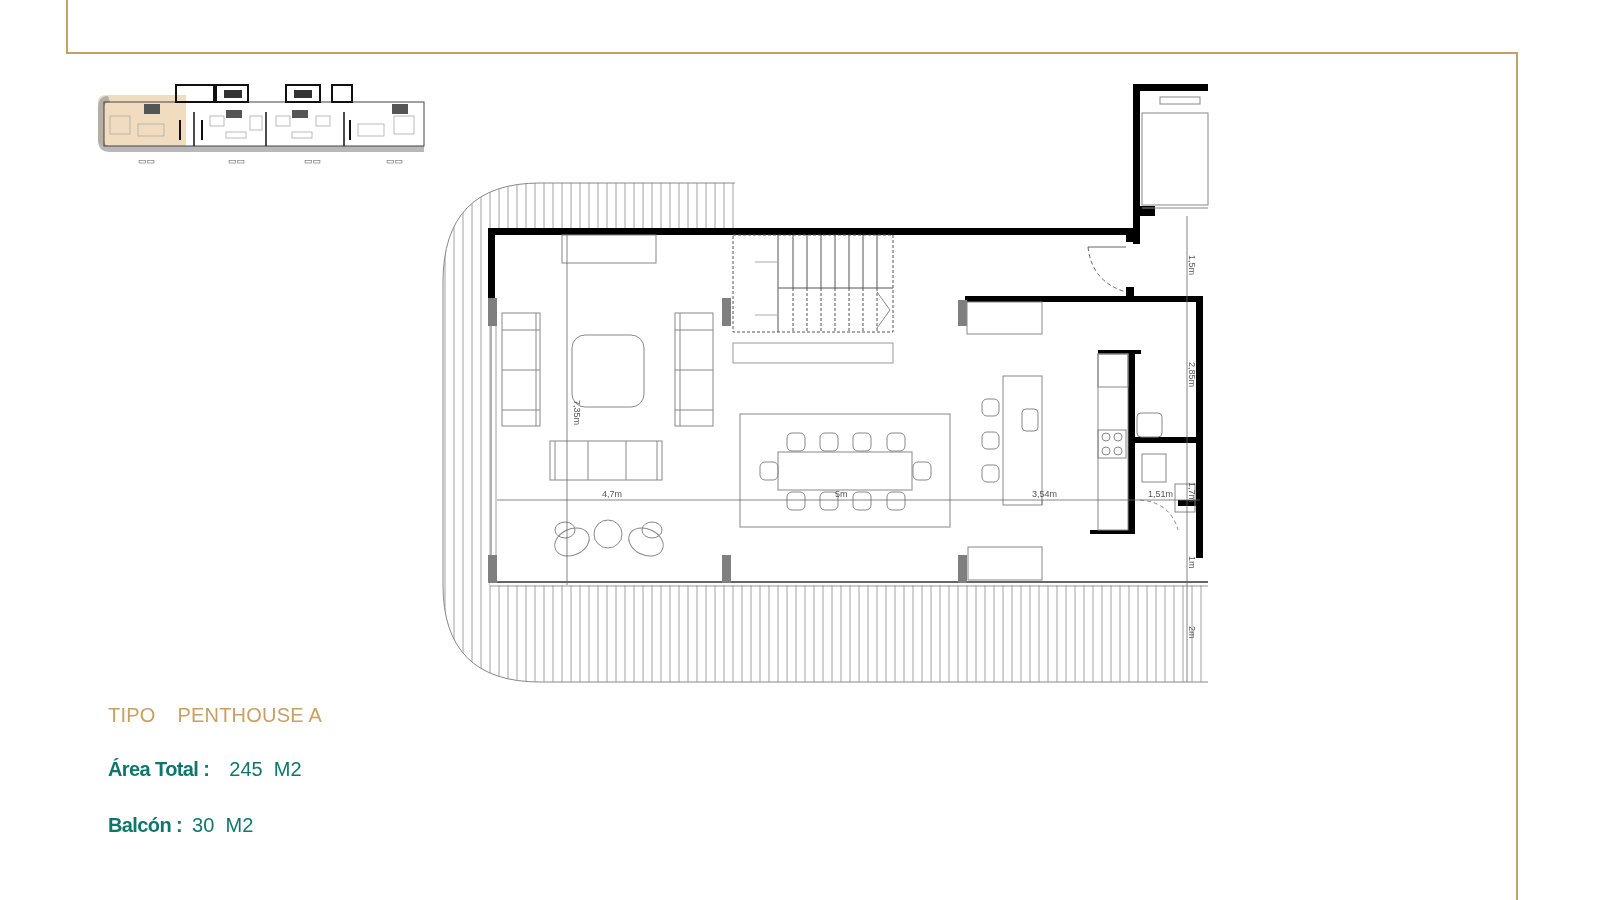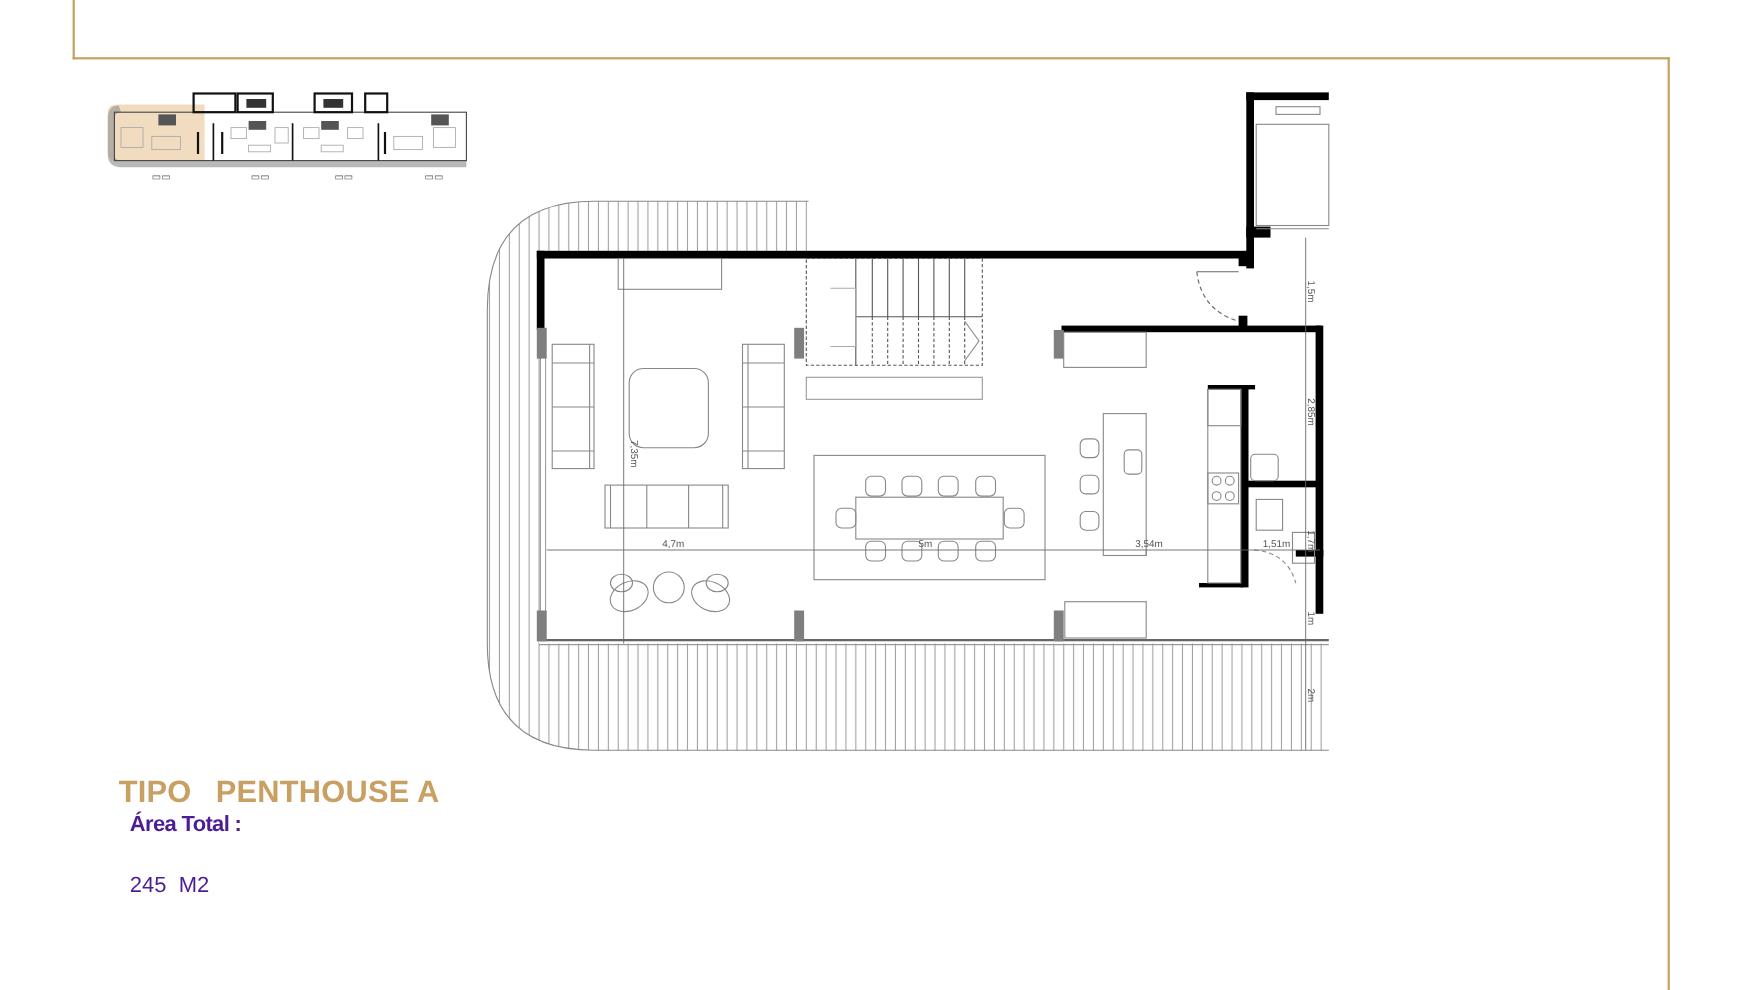--- a/index.html
+++ b/index.html
@@ -4,22 +4,22 @@
 <style>
   html, body { margin: 0; padding: 0; background: #ffffff; }
   body { width: 1600px; height: 900px; position: relative; overflow: hidden; font-family: "Liberation Sans", sans-serif; }
   .frame-top { position: absolute; left: 66px; top: 0; width: 2px; height: 54px; background: #c9a063; }
   .frame-h { position: absolute; left: 66px; top: 52px; width: 1452px; height: 2px; background: #c9a063; }
   .frame-right { position: absolute; left: 1516px; top: 52px; width: 2px; height: 848px; background: #c9a063; }
   .keyplan { position: absolute; left: 96px; top: 80px; width: 334px; height: 92px; }
   .plan { position: absolute; left: 0; top: 0; width: 1600px; height: 900px; }
   .info { position: absolute; left: 108px; top: 704px; }
   .title-row { display: flex; gap: 22px; align-items: baseline; }
-  .tipo, .unit { color: #c9a063; font-weight: bold; font-size: 28px; letter-spacing: 0.2px; }
-  .row { font-size: 20px; color: #4c1d95; line-height: 27px; display: flex; align-items: baseline; flex-direction: column; }
+  .tipo, .unit { color: #c9a063; font-weight: normal; font-size: 20px; letter-spacing: 0.2px; }
+  .row { font-size: 20px; color: #0f766e; line-height: 27px; display: flex; align-items: baseline; }
   .lbl { font-weight: bold; letter-spacing: -0.6px; margin-right: 10px; }
   .val { font-weight: normal; margin-top: 29px; }
   .dim { font-family: "Liberation Sans", sans-serif; font-size: 9px; fill: #555; }
 </style>
 </head>
 <body>
 
 <div class="frame-top"></div>
 <div class="frame-h"></div>
 <div class="frame-right"></div>
@@ -242,13 +242,17 @@
 
 <div class="info">
   <div class="title-row">
     <span class="tipo">TIPO</span>
     <span class="unit">PENTHOUSE A</span>
   </div>
   <div class="row">
     <span class="lbl">Área Total :</span>
     <span class="val" style="margin-left:10px;white-space:pre">245  M2</span>
   </div>
+  <div class="row">
+    <span class="lbl">Balcón :</span>
+    <span class="val" style="white-space:pre">30  M2</span>
+  </div>
 </div>
 
 </body></html>

